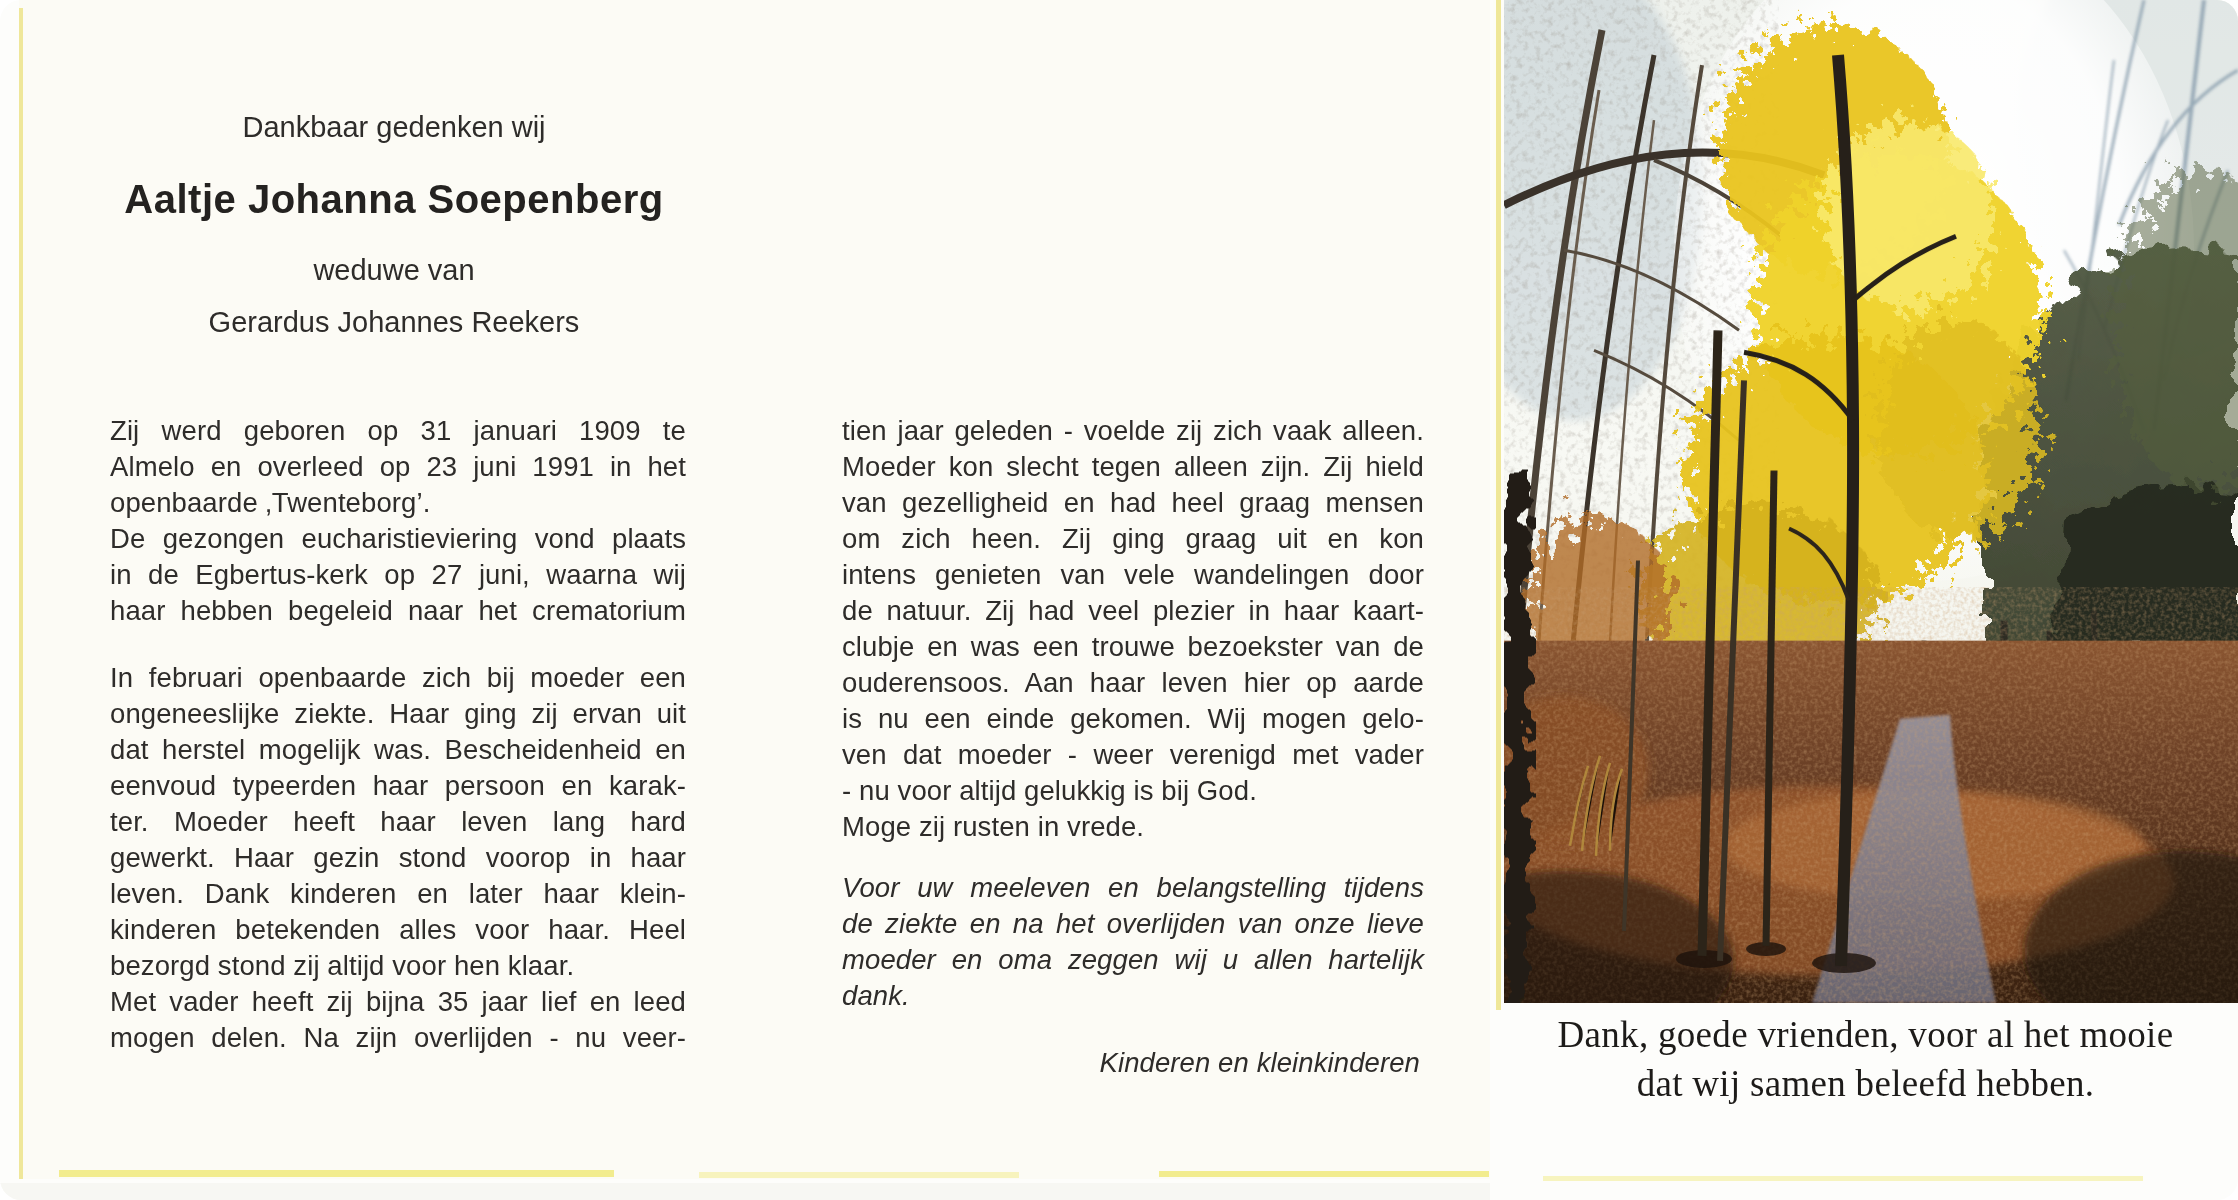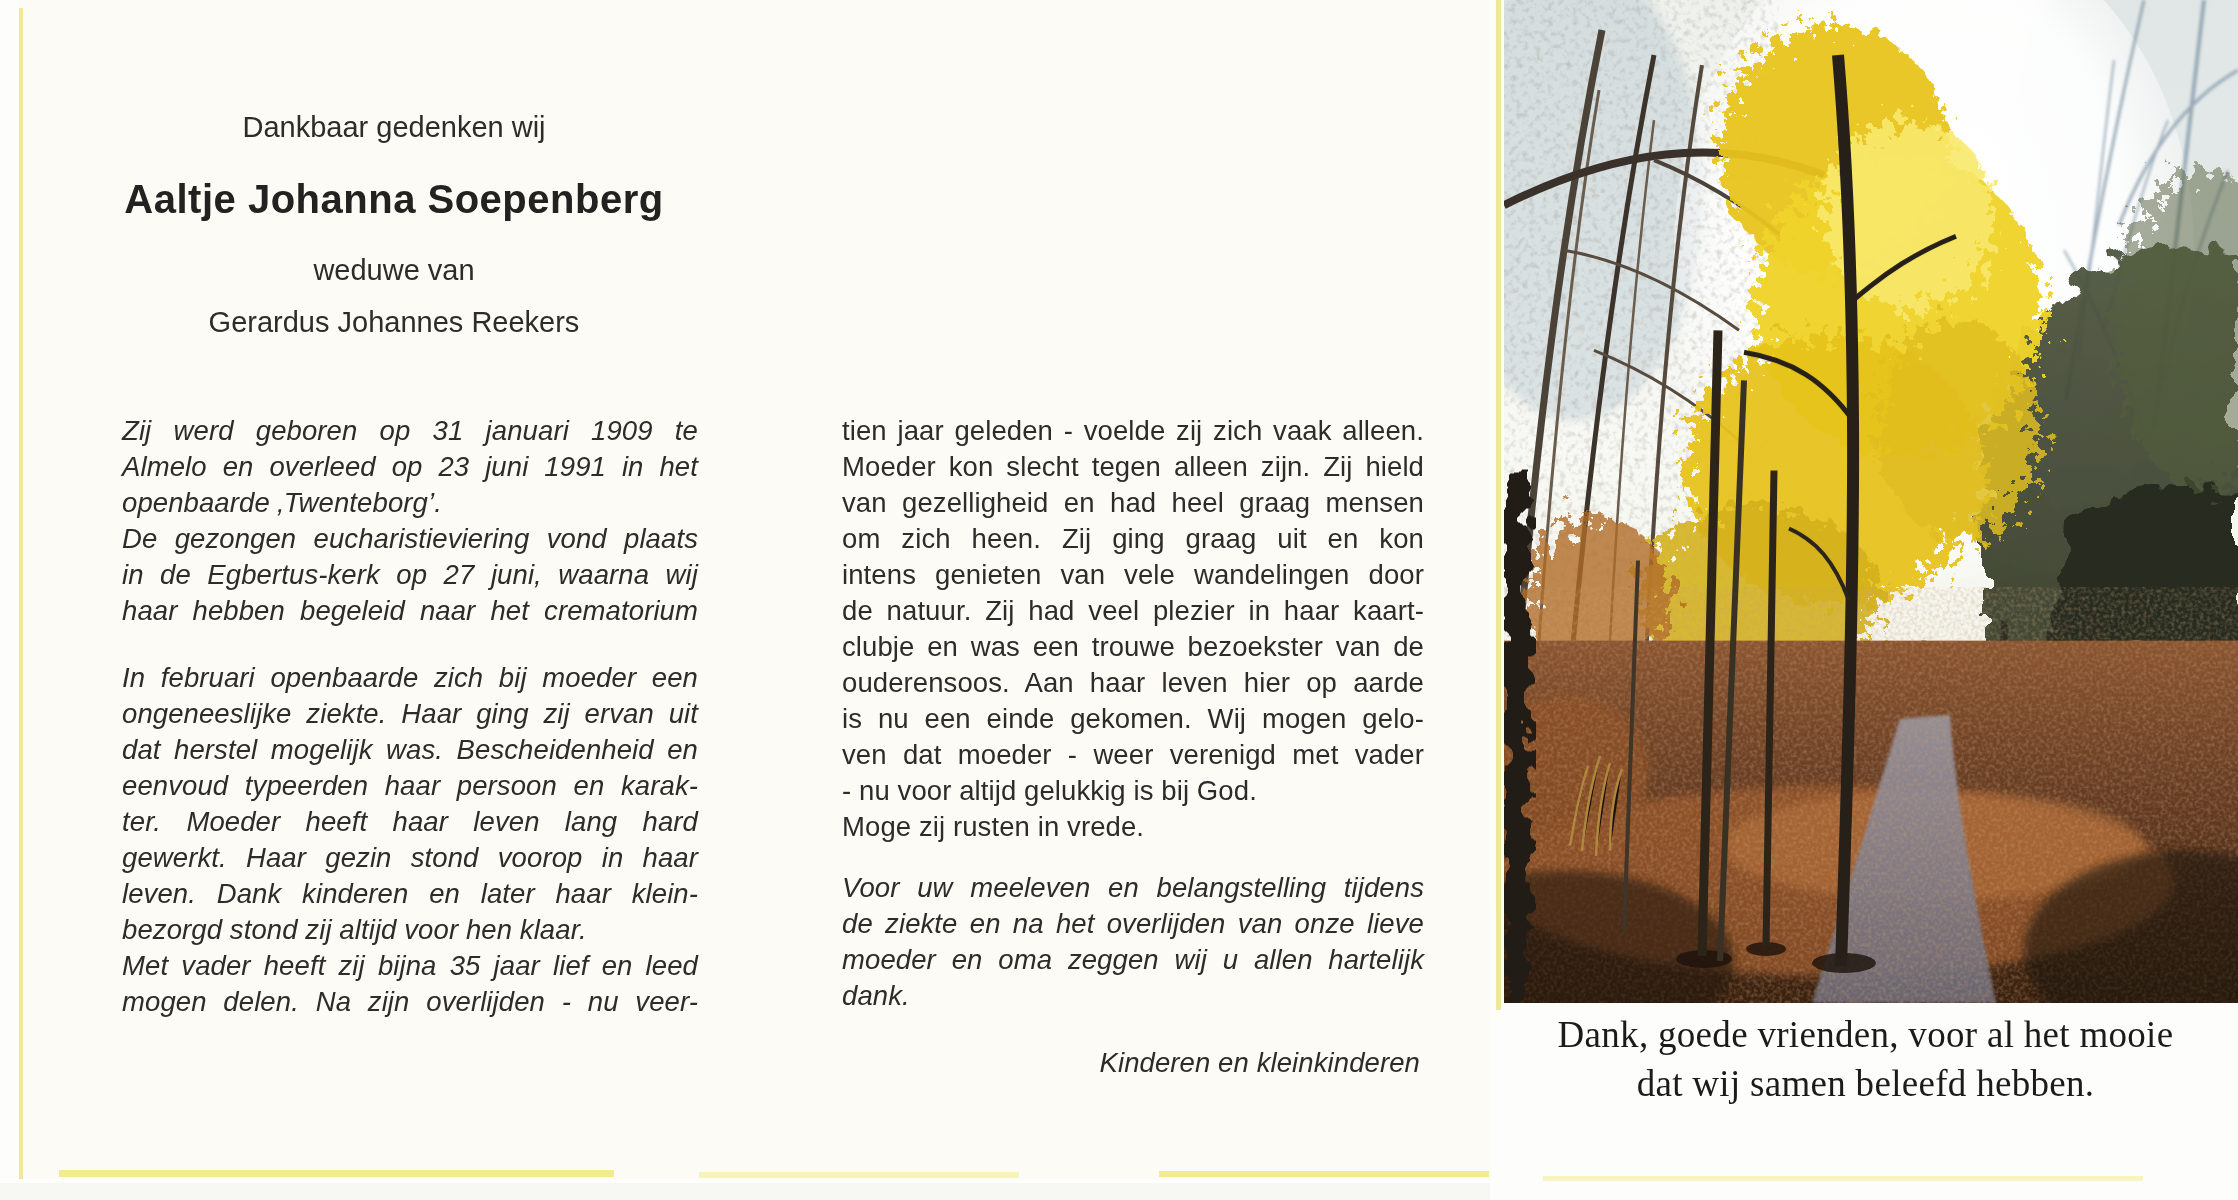--- a/index.html
+++ b/index.html
@@ -2,36 +2,37 @@
 <html lang="nl"><head>
 <meta charset="utf-8">
 <title>Aaltje Johanna Soepenberg</title>
 <style>
   html,body{margin:0;padding:0;background:#ffffff;}
   .screenshot{
     position:relative;width:2238px;height:1200px;overflow:hidden;
     background:#fdfdfb;
     font-family:"Liberation Sans","DejaVu Sans",sans-serif;
     color:#2e2c2a;
+    border-radius:21px;
   }
   
   .left-card{
     position:absolute;left:19px;top:0;width:1471px;height:1179px;
     background:#fcfbf5;
   }
   .edge-v{position:absolute;background:#efe79a;}
   .edge-h{position:absolute;background:#f2ec8e;}
   .edge-h.faint{opacity:.55;}
   .below-card{position:absolute;left:0;top:1183px;width:1490px;height:17px;background:#f7f7f3;}
 
   .hline{position:absolute;left:106px;width:576px;text-align:center;line-height:38px;font-size:29px;white-space:nowrap;}
   .hline.bold{font-weight:bold;letter-spacing:.5px;color:#242220;font-size:40px;}
 
   .col{position:absolute;top:413px;width:576px;font-size:27.5px;line-height:36px;letter-spacing:.1px;}
-  .col-1{left:122px;font-style:italic;}
+  .col-1{left:110px;}
   .col-2{left:842px;width:582px;}
   .para{margin:0;}
   .para.gap1{margin-top:31px;}
   .para.gap2{margin-top:25px;}
   .para .jline{text-align:justify;text-align-last:justify;}
   .para.italic{font-style:italic;}
   .signature{margin-top:31px;text-align:right;font-style:italic;font-size:27.5px;line-height:36px;padding-right:4px;}
 
   
   .right-card{
@@ -77,20 +78,21 @@
         <div class="jline">haar hebben begeleid naar het crematorium</div>
       </div>
     <div class="para gap1">
         <div class="jline">In februari openbaarde zich bij moeder een</div>
         <div class="jline">ongeneeslijke ziekte. Haar ging zij ervan uit</div>
         <div class="jline">dat herstel mogelijk was. Bescheidenheid en</div>
         <div class="jline">eenvoud typeerden haar persoon en karak-</div>
         <div class="jline">ter. Moeder heeft haar leven lang hard</div>
         <div class="jline">gewerkt. Haar gezin stond voorop in haar</div>
         <div class="jline">leven. Dank kinderen en later haar klein-</div>
+        <div class="jline">kinderen betekenden alles voor haar. Heel</div>
         <div>bezorgd stond zij altijd voor hen klaar.</div>
         <div class="jline">Met vader heeft zij bijna 35 jaar lief en leed</div>
         <div class="jline">mogen delen. Na zijn overlijden - nu veer-</div>
       </div>
   </div>
 
   <div class="col col-2">
     <div class="para">
         <div class="jline">tien jaar geleden - voelde zij zich vaak alleen.</div>
         <div class="jline">Moeder kon slecht tegen alleen zijn. Zij hield</div>

